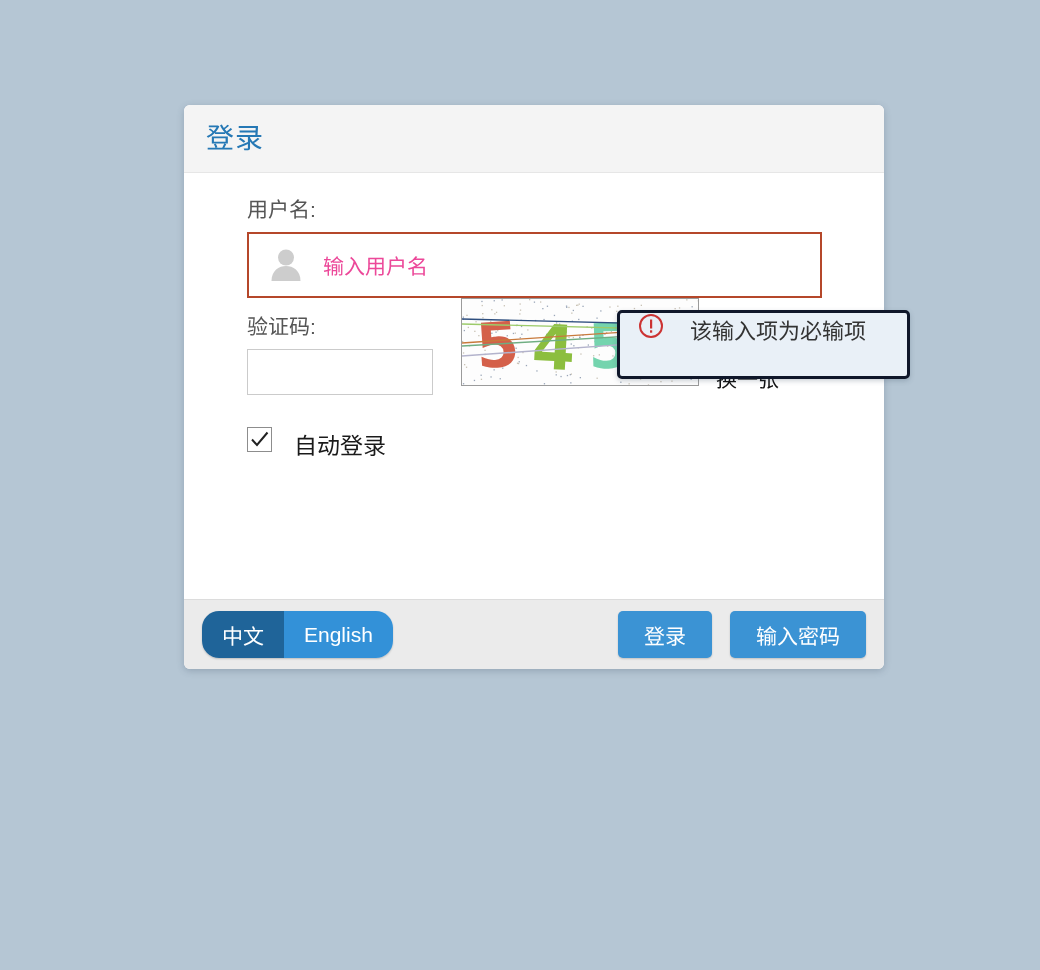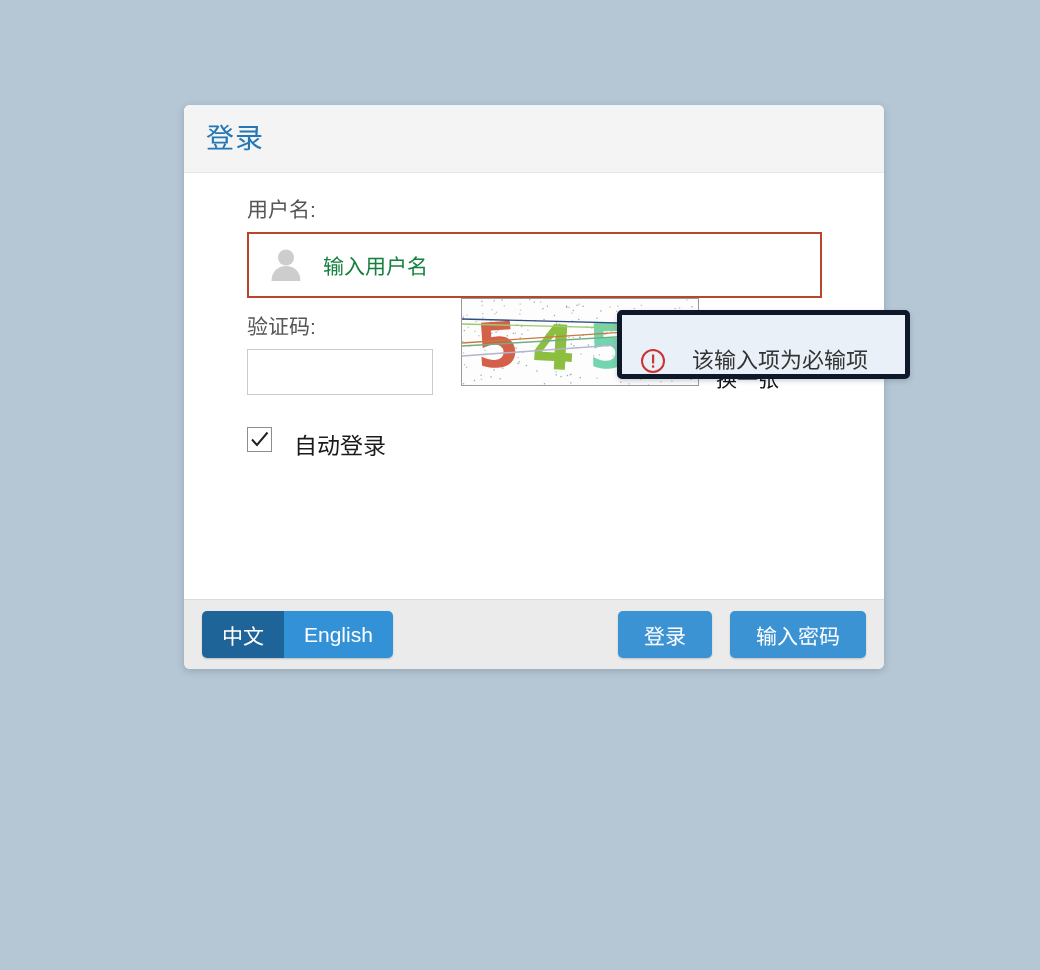--- a/index.html
+++ b/index.html
@@ -72,21 +72,21 @@
   }
   .input-icon {
     width: 42px;
     height: 42px;
     flex: 0 0 42px;
     display: flex;
     align-items: center;
     justify-content: center;
   }
   .input-placeholder {
-    color: #15803d;
+    color: #ec4899;
     font-size: 21px;
     margin-left: 16px;
     user-select: none;
   }
 
   .field-block { margin-bottom: 18px; }
 
   
   .captcha-row {
     display: flex;
@@ -155,21 +155,21 @@
     height: 70px;
     background: #ebebeb;
     border-top: 1px solid #dcdcdc;
     border-radius: 0 0 6px 6px;
     display: flex;
     align-items: center;
     padding: 0 18px;
   }
   .lang-toggle {
     display: flex;
-    border-radius: 5px;
+    border-radius: 17px;
     overflow: hidden;
     height: 47px;
     box-shadow: 0 1px 2px rgba(0,0,0,0.2);
   }
   .lang-btn {
     display: flex;
     align-items: center;
     justify-content: center;
     color: #ffffff;
     font-size: 21px;
@@ -196,25 +196,25 @@
   .action-btn + .action-btn { margin-left: 18px; }
 
   
   .error-tooltip {
     position: absolute;
     left: 617px;
     top: 310px;
     width: 293px;
     height: 69px;
     background: #e9f0f7;
-    border: 5px solid #0f172a;
+    border: 3px solid #0f172a;
     border-radius: 5px;
     box-shadow: 0 2px 5px rgba(60,80,100,0.25);
     display: flex;
-    align-items: flex-end;
+    align-items: flex-start;
     padding: 0 18px;
     z-index: 20;
   }
   .error-icon { flex: 0 0 26px; width: 26px; height: 26px; }
   .error-text {
     margin-left: 26px;
     color: #333333;
     font-size: 22px;
     white-space: nowrap;
   }

